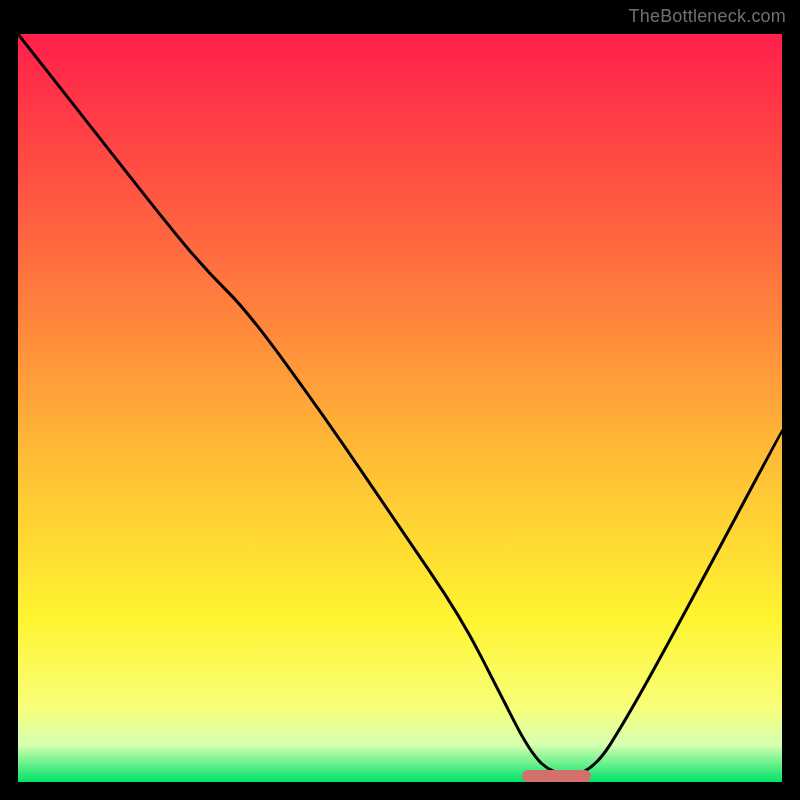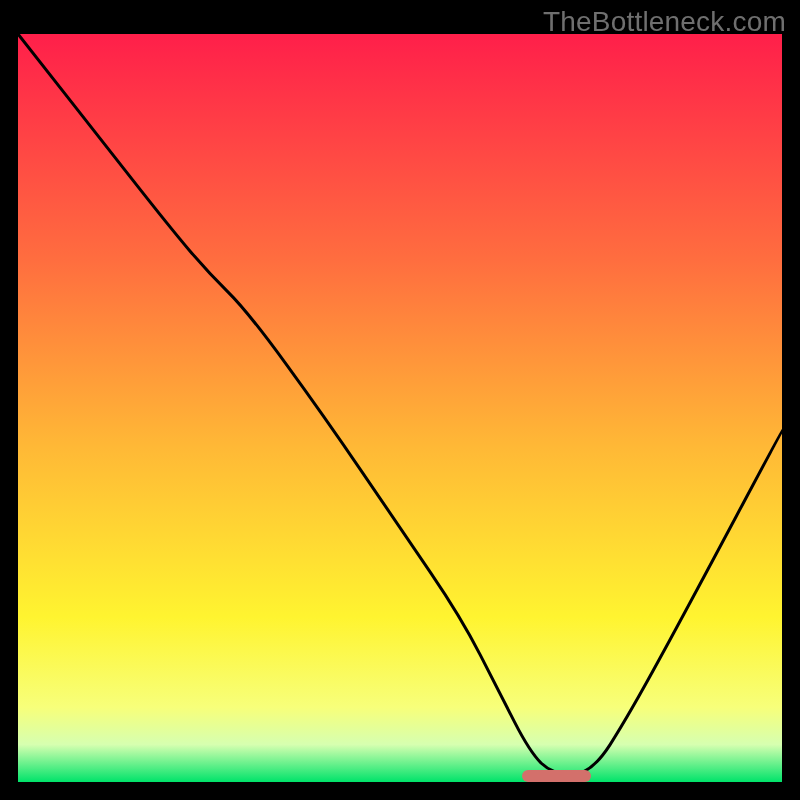--- a/index.html
+++ b/index.html
@@ -2,21 +2,21 @@
 <html><head>
 <meta charset="utf-8">
 <style>
   * { margin: 0; padding: 0; box-sizing: border-box; }
   body { width: 800px; height: 800px; background: #000; position: relative; font-family: Arial, sans-serif; }
   .attribution {
     position: absolute;
     top: 6px;
     right: 14px;
     color: #6f6f6f;
-    font-size: 28px;
+    font-size: 18px;
     font-weight: 400;
     letter-spacing: 0.2px;
   }
   .plot-frame {
     position: absolute;
     left: 18px;
     top: 34px;
     width: 764px;
     height: 748px;
     background: #000;

